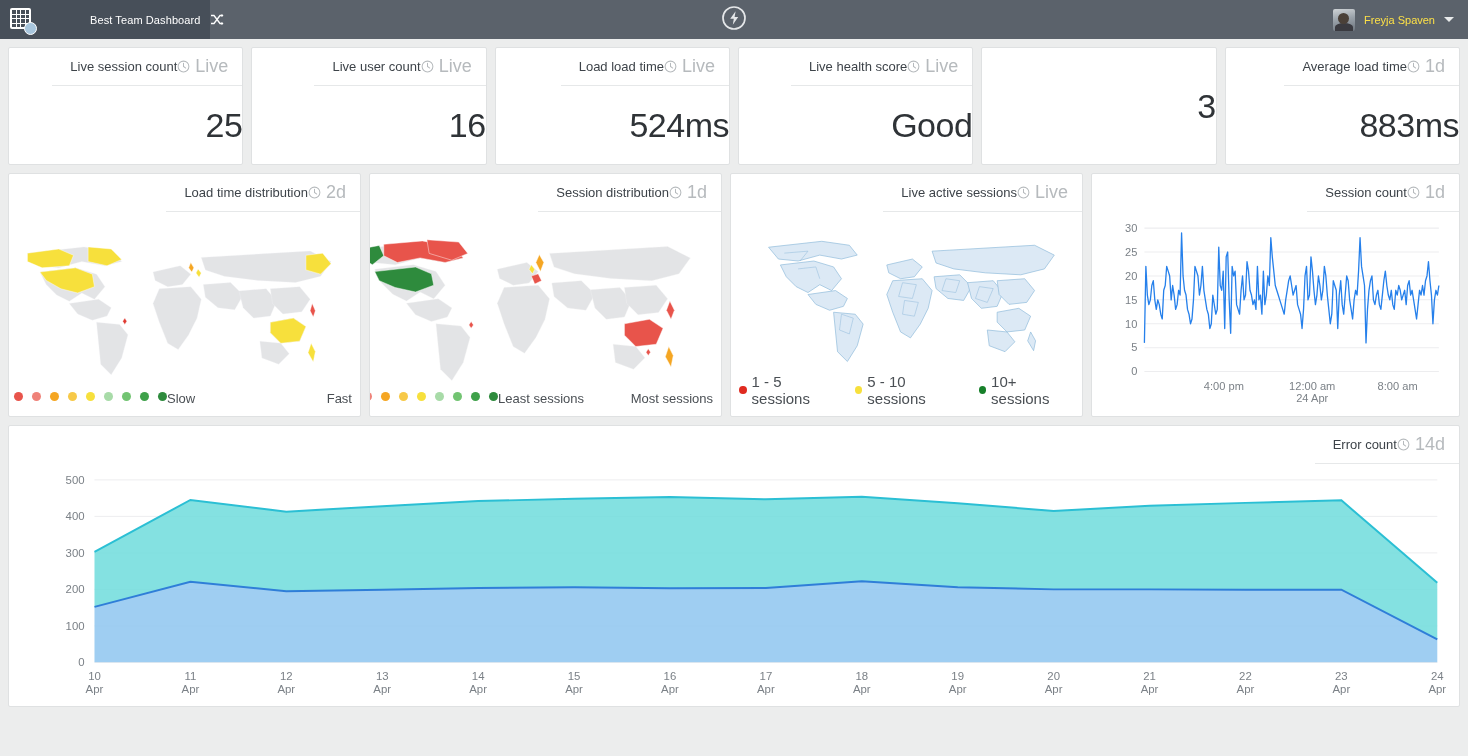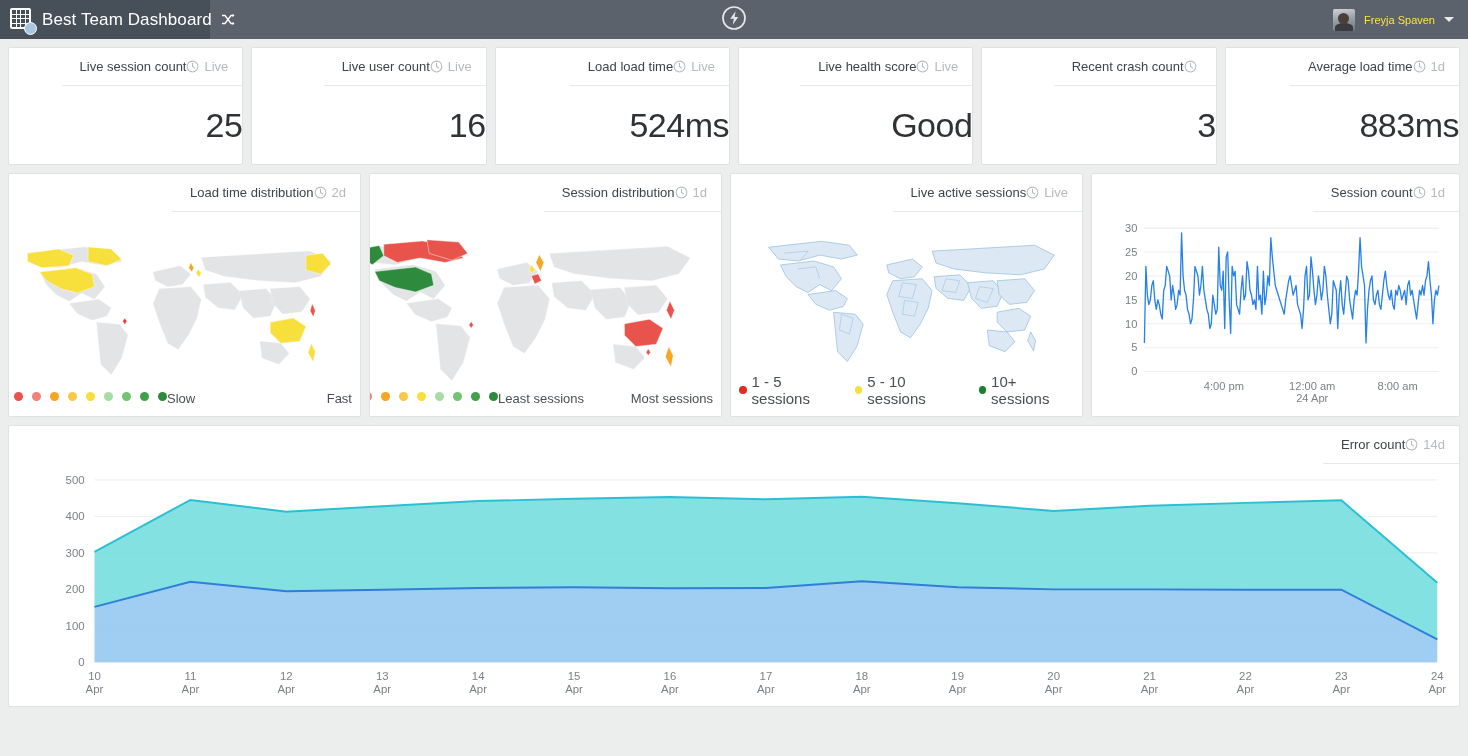--- a/index.html
+++ b/index.html
@@ -31,22 +31,23 @@
     display: grid; grid-template-columns: repeat(4,1fr); grid-template-rows: repeat(4,1fr);
     gap: 1px; padding: 2px;
   }
   .grid-logo .sq i { background: #474f59; display:block; }
   .grid-logo .globe {
     position: absolute; right: -4px; bottom: -4px;
     width: 13px; height: 13px; border-radius: 50%;
     background: #a8c6dd; border: 1.5px solid #fff;
   }
   .brand-title {
-    color: #fff; font-size: 17px; font-weight: 400; letter-spacing: .1px;
+    color: #fff; font-size: 11px; font-weight: 400; letter-spacing: .1px;
     white-space: nowrap;
+    margin-left: 48px;
   }
   .shuffle-icon { display:flex; align-items:center; color:#fff; }
   .center-logo {
     position: absolute; left: 0; right: 0; top: 0; bottom: 0;
     display: flex; align-items: center; justify-content: center;
     pointer-events: none;
   }
   .center-logo > * { pointer-events: auto; }
   .user-area {
     margin-left: auto; display: flex; align-items: center; gap: 9px;
@@ -79,21 +80,21 @@
   .card-head {
     height: 38px; flex: none;
     display: flex; align-items: center; padding: 0 14px 0 18px;
     border-bottom: 1px solid #e6e8e9;
   }
   .card-title {
     font-size: 13px; color: #3d4349; font-weight: 400; white-space: nowrap;
   }
   .card-meta {
     margin-left: auto; display: flex; align-items: center; gap: 5px;
-    color: #b6babd; font-size: 13px; white-space: nowrap;
+    color: #b6babd; font-size: 18px; white-space: nowrap;
   }
   .clock { display:flex; align-items:center; color:#b6babd; }
 
   
   .kpi { height: 118px; flex: 1; }
   .kpi-body {
     flex: 1; display: flex; align-items: center; justify-content: center;
   }
   .kpi-value { font-size: 34px; color: #2f3337; font-weight: 400; letter-spacing: -0.5px; }
 
@@ -250,32 +251,20 @@
           </span>
           <span>Live</span>
         </span>
       </div>
       <div class="kpi-body">
         <span class="kpi-value">Good</span>
       </div>
     </div>
 
     <div class="card kpi">
-      <div class="card-head">
-        <span class="card-title">Recent crash count</span>
-        <span class="card-meta">
-          <span class="clock">
-            <svg width="13" height="13" viewBox="0 0 14 14">
-                <circle cx="7" cy="7" r="5.8" fill="none" stroke="#b6babd" stroke-width="1.1"></circle>
-                <path d="M7 3.6V7l2.4 1.7" stroke="#b6babd" stroke-width="1.1" fill="none" stroke-linecap="round"></path>
-              </svg>
-          </span>
-          <span></span>
-        </span>
-      </div>
       <div class="kpi-body">
         <span class="kpi-value">3</span>
       </div>
     </div>
 
     <div class="card kpi">
       <div class="card-head">
         <span class="card-title">Average load time</span>
         <span class="card-meta">
           <span class="clock">

